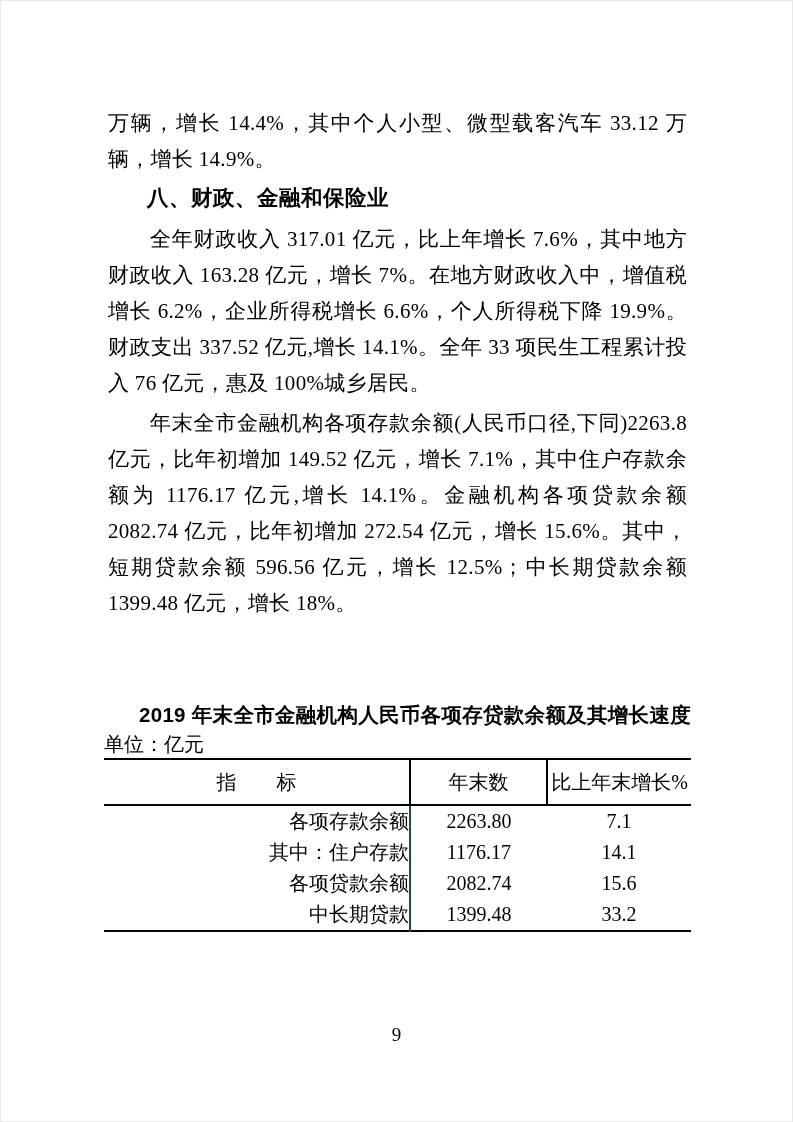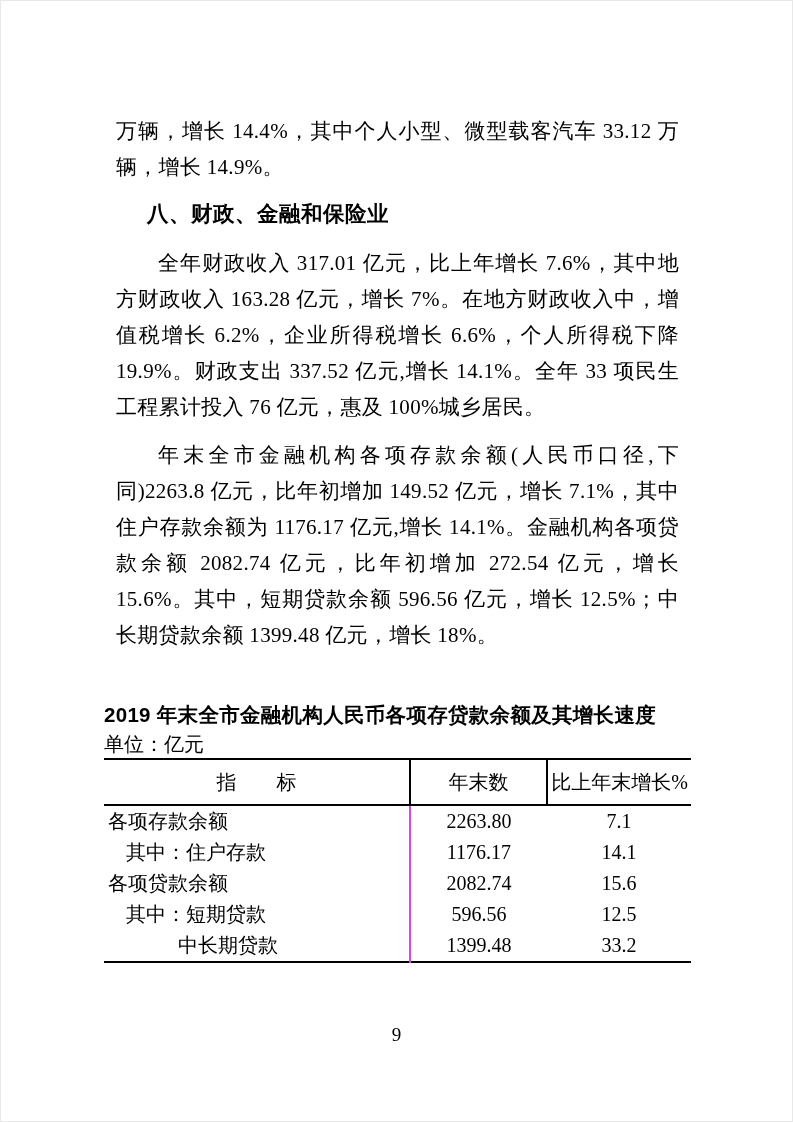--- a/index.html
+++ b/index.html
@@ -18,21 +18,21 @@
     font-family: "Liberation Serif", "DejaVu Serif", serif;
     overflow: hidden;
   }
   .text-block {
     position: absolute;
     left: 103px;
     width: 587px;
     top: 100px;
   }
   .body-text {
-    margin: 12px;
+    margin: 4px;
     font-size: 21px;
     line-height: 36px;
     text-align: justify;
     text-align-last: left;
     letter-spacing: 0.3px;
   }
   .indent { text-indent: 2em; }
   .section-heading {
     margin: 0;
     font-family: Liberation Mono, monospace;
@@ -46,21 +46,21 @@
     position: absolute;
     left: 103px;
     width: 587px;
     top: 699px;
   }
   .table-title {
     font-family: "Liberation Sans", "DejaVu Sans", sans-serif;
     font-weight: bold;
     font-size: 20.5px;
     line-height: 30px;
-    text-align: left;
+    text-align: right;
     letter-spacing: 0.3px;
   }
   .unit-note {
     font-size: 20px;
     line-height: 28px;
     text-align: left;
     margin-bottom: 0;
   }
   table.fin-table {
     width: 100%;
@@ -78,21 +78,21 @@
     padding: 0;
   }
   th.col-indicator { width: 305px; border-right: 2px solid #000; }
   th.col-value     { width: 135px; border-right: 2px solid #000; }
   th.col-growth    { width: auto; }
   table.fin-table td {
     height: 31px;
     padding: 0;
     vertical-align: middle;
   }
-  table.fin-table td.cell-indicator { border-right: 2px solid #d946ef; text-align: left; }
+  table.fin-table td.cell-indicator { border-right: 2px solid #14532d; text-align: right; }
   td.cell-indicator.ind0 { padding-left: 4px; }
   td.cell-indicator.ind1 { padding-left: 22px; }
   td.cell-indicator.ind2 { padding-left: 74px; }
   td.num { text-align: center; padding-right: 10px; }
   .page-number {
     position: absolute;
     left: 0;
     width: 100%;
     top: 1022px;
     text-align: center;
@@ -133,25 +133,20 @@
           <td class="cell-indicator ind1">其中：住户存款</td>
           <td class="num">1176.17</td>
           <td class="num">14.1</td>
         </tr>
         <tr>
           <td class="cell-indicator ind0">各项贷款余额</td>
           <td class="num">2082.74</td>
           <td class="num">15.6</td>
         </tr>
         <tr>
-          <td class="cell-indicator ind1">其中：短期贷款</td>
-          <td class="num">596.56</td>
-          <td class="num">12.5</td>
-        </tr>
-        <tr>
           <td class="cell-indicator ind2">中长期贷款</td>
           <td class="num">1399.48</td>
           <td class="num">33.2</td>
         </tr>
       </tbody>
     </table>
   </div>
 
   <div class="page-number">9</div>
 

